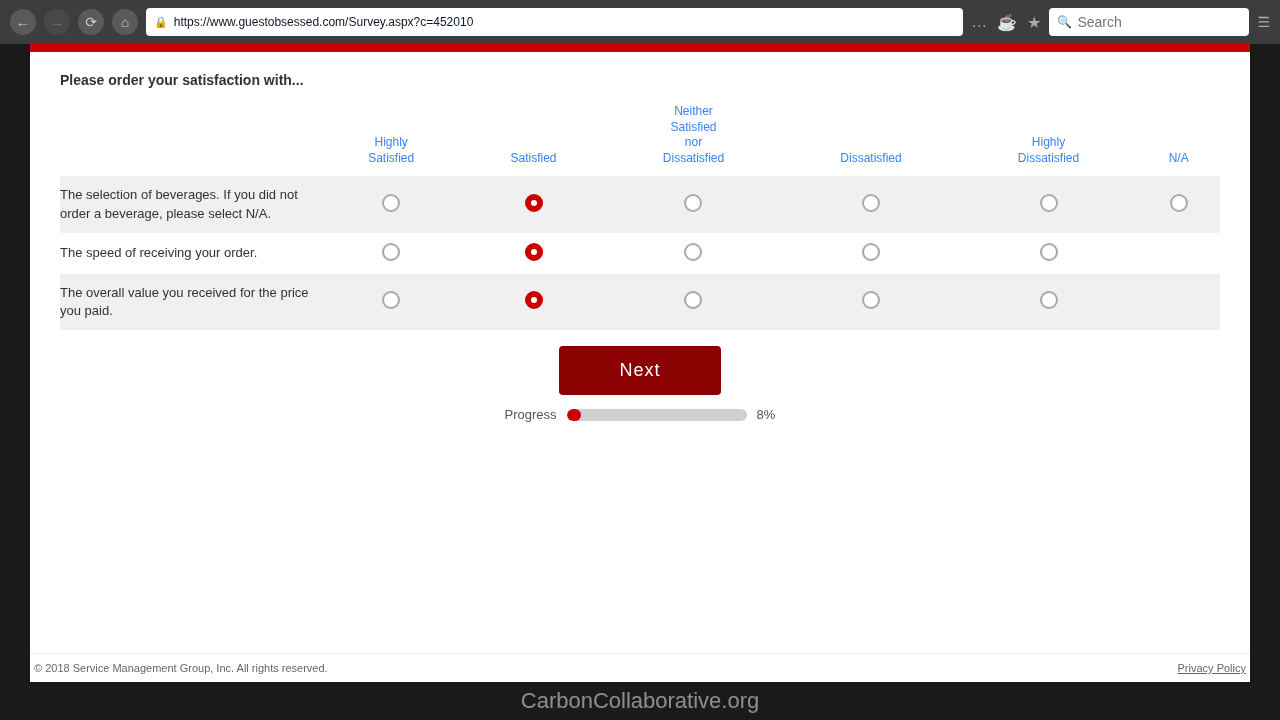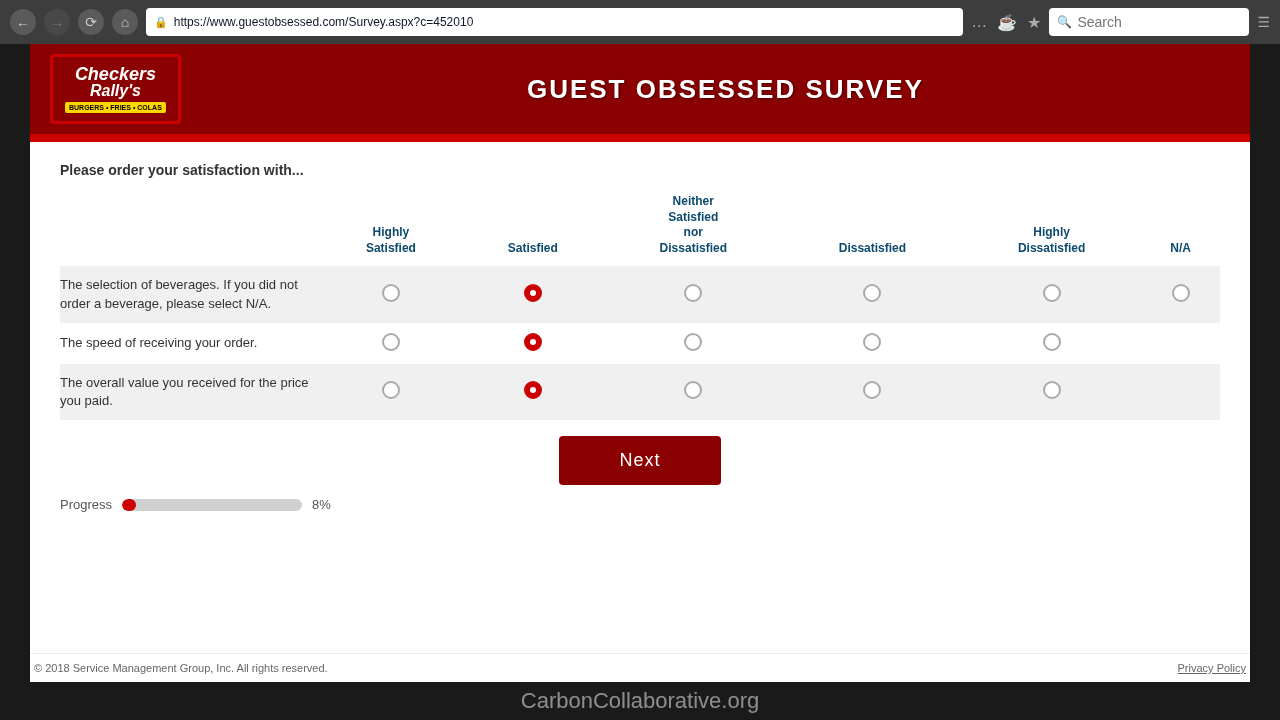--- a/index.html
+++ b/index.html
@@ -163,22 +163,22 @@
     }
 
     
     .rating-table {
       width: 100%;
       border-collapse: collapse;
     }
     .rating-table th {
       text-align: center;
       font-size: 12px;
-      font-weight: bold;
-      color: #0c4a6e;
+      font-weight: normal;
+      color: #3b82f6;
       padding: 0 8px 10px 8px;
       vertical-align: bottom;
       line-height: 1.3;
     }
     .rating-table th.question-col {
       text-align: left;
       width: 260px;
     }
     .rating-table td {
       text-align: center;
@@ -237,21 +237,21 @@
       font-weight: normal;
       border-radius: 4px;
       cursor: pointer;
       letter-spacing: 1px;
     }
 
     
     .progress-area {
       display: flex;
       align-items: center;
-      justify-content: flex-start;
+      justify-content: center;
       gap: 10px;
       margin-bottom: 12px;
     }
     .progress-label {
       font-size: 13px;
       color: #555;
     }
     .progress-bar-outer {
       width: 180px;
       height: 12px;
@@ -319,32 +319,20 @@
   </div>
   <div class="search-bar">
     <span class="search-icon-small">🔍</span>
     <input type="text" placeholder="Search" style="">
   </div>
   <span class="reader-mode" style="cursor:pointer">☰</span>
 </div>
 
 <div class="browser-content">
 
-  <div class="survey-header">
-    <div class="logo-box">
-      <div class="logo-inner">
-        <div class="logo-checkers">Checkers</div>
-        <div class="logo-rallys">Rally's</div>
-        <span class="logo-tag">BURGERS • FRIES • COLAS</span>
-      </div>
-    </div>
-    <div class="survey-title-area">
-      <h1 class="survey-title">GUEST OBSESSED SURVEY</h1>
-    </div>
-  </div>
   <div class="red-banner"></div>
 
   <div class="survey-body">
     <p class="rate-question">Please order your satisfaction with...</p>
 
     <table class="rating-table">
       <thead>
         <tr>
           <th class="question-col"></th>
           <th>Highly<br>Satisfied</th>

